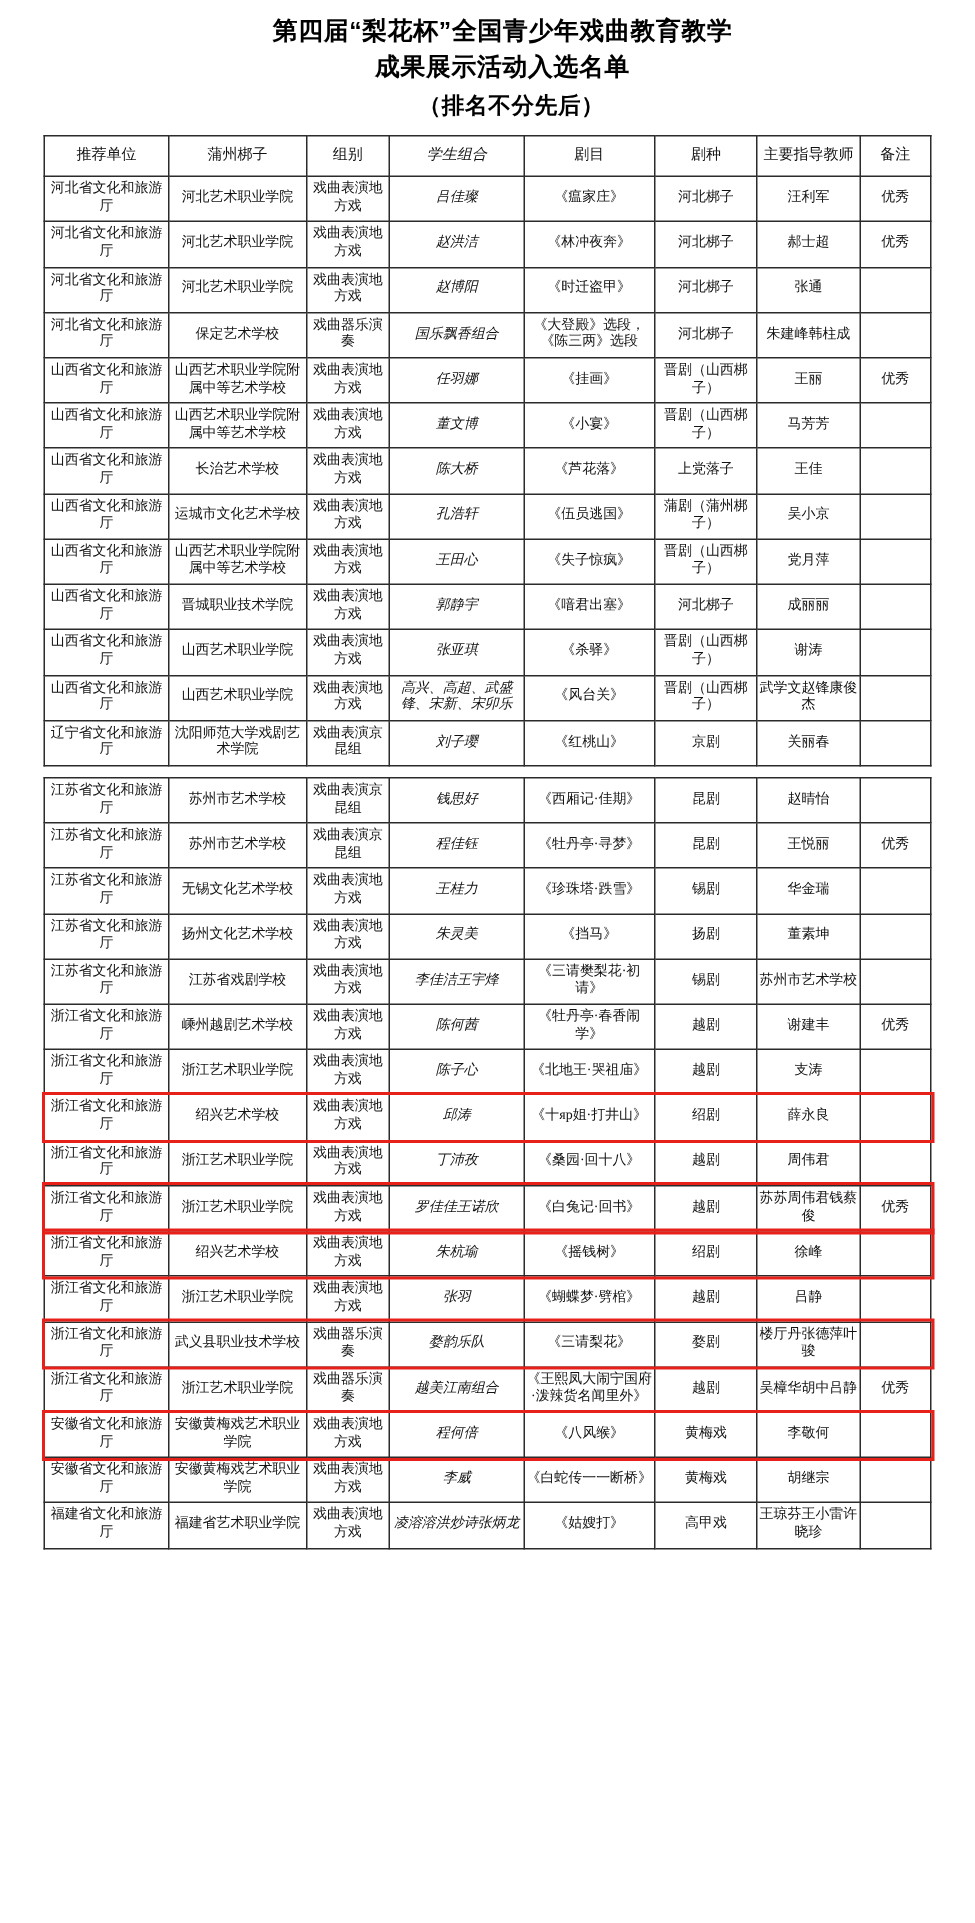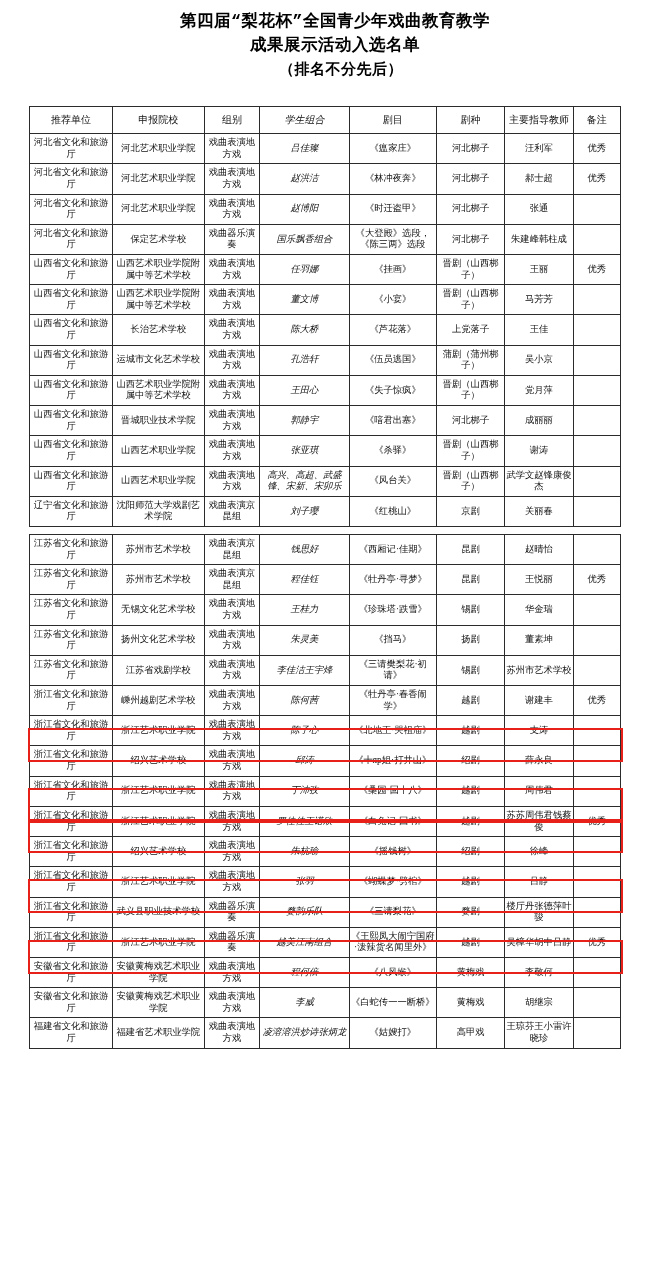--- a/index.html
+++ b/index.html
@@ -15,32 +15,32 @@
     -webkit-font-smoothing: antialiased;
   }
   .page {
     width: 650px;
     position: relative;
     padding-top: 10px;
     box-sizing: border-box;
   }
   .title-block {
     text-align: center;
-    font-family: Liberation Mono, monospace;
+    font-family: Liberation Sans, sans-serif;
     font-weight: bold;
     line-height: 1.45;
     padding-left: 20px;
   }
   .title-line-1 { font-size: 16.5px; letter-spacing: 0.5px; }
   .title-line-2 { font-size: 16.5px; letter-spacing: 0.5px; }
   .title-line-3 { font-size: 15px; letter-spacing: 0.5px; margin-top: 2px; margin-left: 12px; }
 
   table.main {
     border-collapse: collapse;
-    margin: 24px auto 0 auto;
+    margin: 8px auto 0 auto;
     width: 592px;
     table-layout: fixed;
     font-family: "Liberation Serif", serif;
   }
   table.main td, table.main th {
     border: 1px solid #2b2b2b;
     font-size: 9.3px;
     line-height: 1.25;
     text-align: center;
     vertical-align: middle;
@@ -86,21 +86,21 @@
   <div class="title-block">
     <div class="title-line-1">第四届“梨花杯”全国青少年戏曲教育教学</div>
     <div class="title-line-2">成果展示活动入选名单</div>
     <div class="title-line-3">（排名不分先后）</div>
   </div>
 
   <table class="main">
     <thead>
       <tr>
         <th class="c0">推荐单位</th>
-        <th class="c1">申报院校</th>
+        <th class="c1">蒲州梆子</th>
         <th class="c2">组别</th>
         <th class="c3">学生组合</th>
         <th class="c4">剧目</th>
         <th class="c5">剧种</th>
         <th class="c6">主要指导教师</th>
         <th class="c7">备注</th>
       </tr>
     </thead>
     <tbody id="tbody-main">
         <tr>

